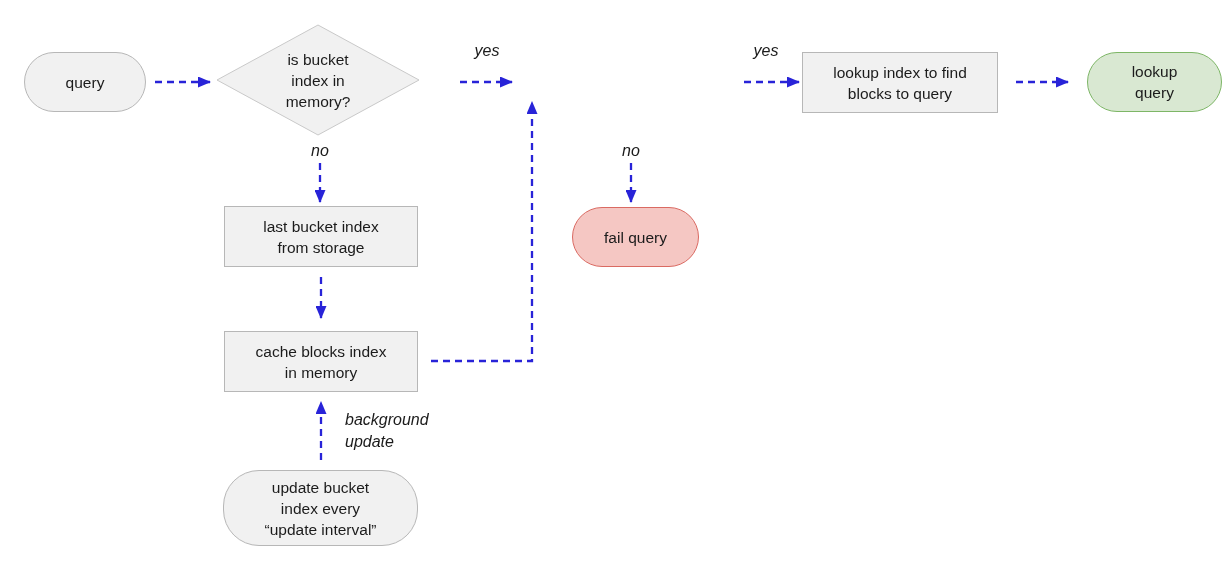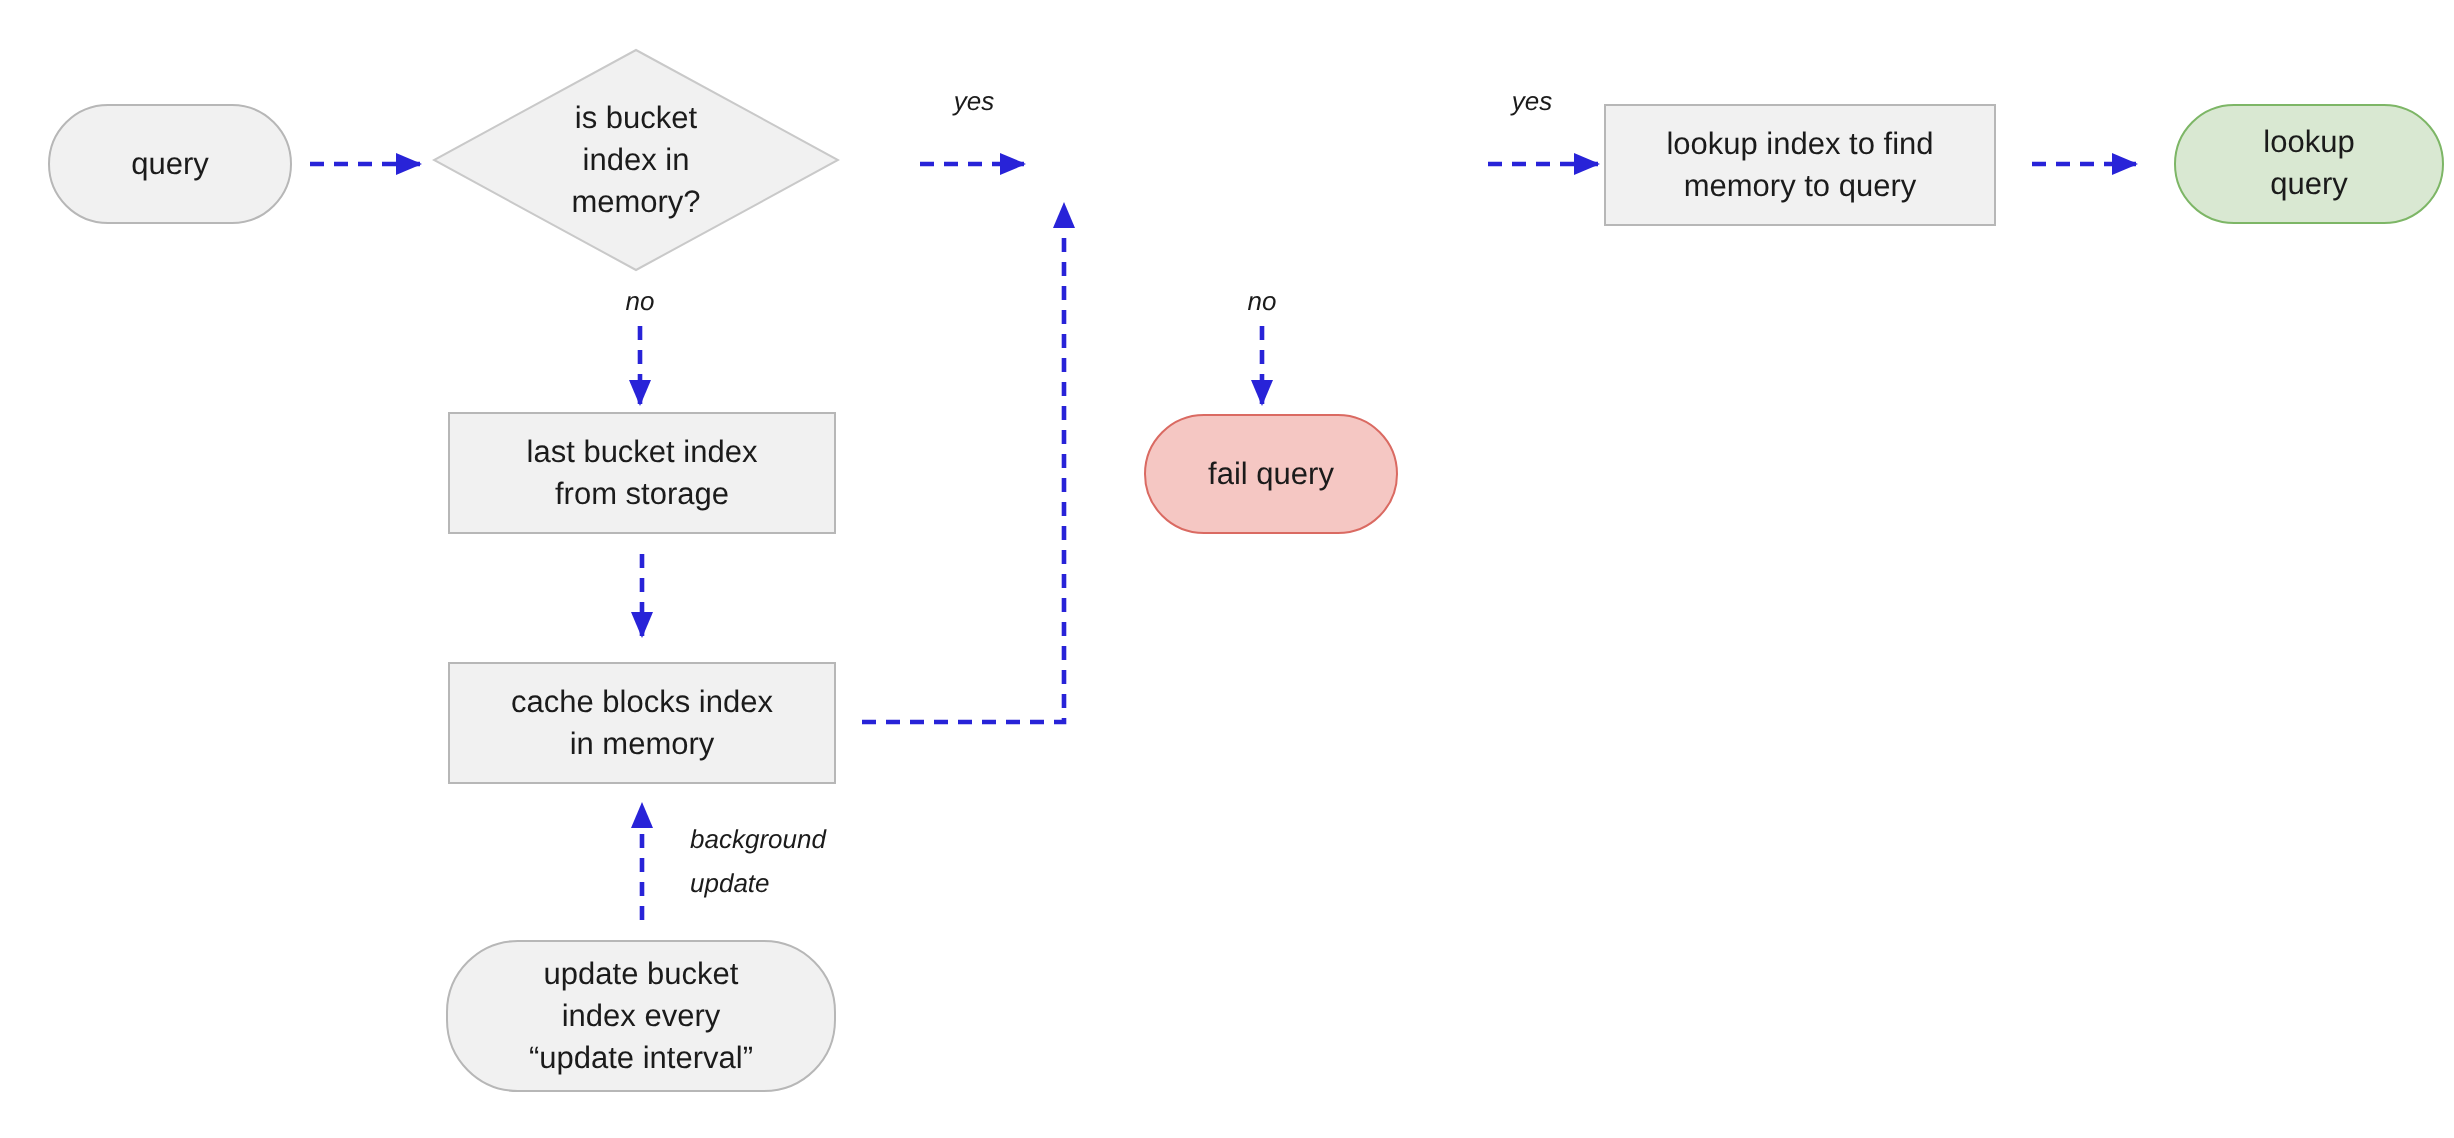--- a/index.html
+++ b/index.html
@@ -77,21 +77,21 @@
     left: 0;
     top: 0;
   }
   .node-diamond .node-label {
     position: relative;
     z-index: 1;
   }
   .edge-label {
     position: absolute;
     font-style: italic;
-    font-size: 13px;
+    font-size: 16px;
     line-height: 22px;
     white-space: pre-line;
   }
   .edge-label.centered {
     transform: translateX(-50%);
     text-align: center;
   }
 </style>
 </head>
 <body>
@@ -124,21 +124,21 @@
       <polygon points="102,1 203,56 102,111 1,56" style="fill: var(--node-fill, #f1f1f1); stroke: var(--diamond-border, #c9c9c9); stroke-width:1;"></polygon>
     </svg>
     <span class="node-label">is bucket
 index in
 memory?</span>
   </div>
 
 
   <div class="node node-rect" style="left:802px; top:52px; width:196px; height:61px;">
     <span class="node-label">lookup index to find
-memory to query</span>
+blocks to query</span>
   </div>
 
   <div class="node node-pill success" style="left:1087px; top:52px; width:135px; height:60px;">
     <span class="node-label">lookup
 query</span>
   </div>
 
   <div class="node node-rect" style="left:224px; top:206px; width:194px; height:61px;">
     <span class="node-label">last bucket index
 from storage</span>

